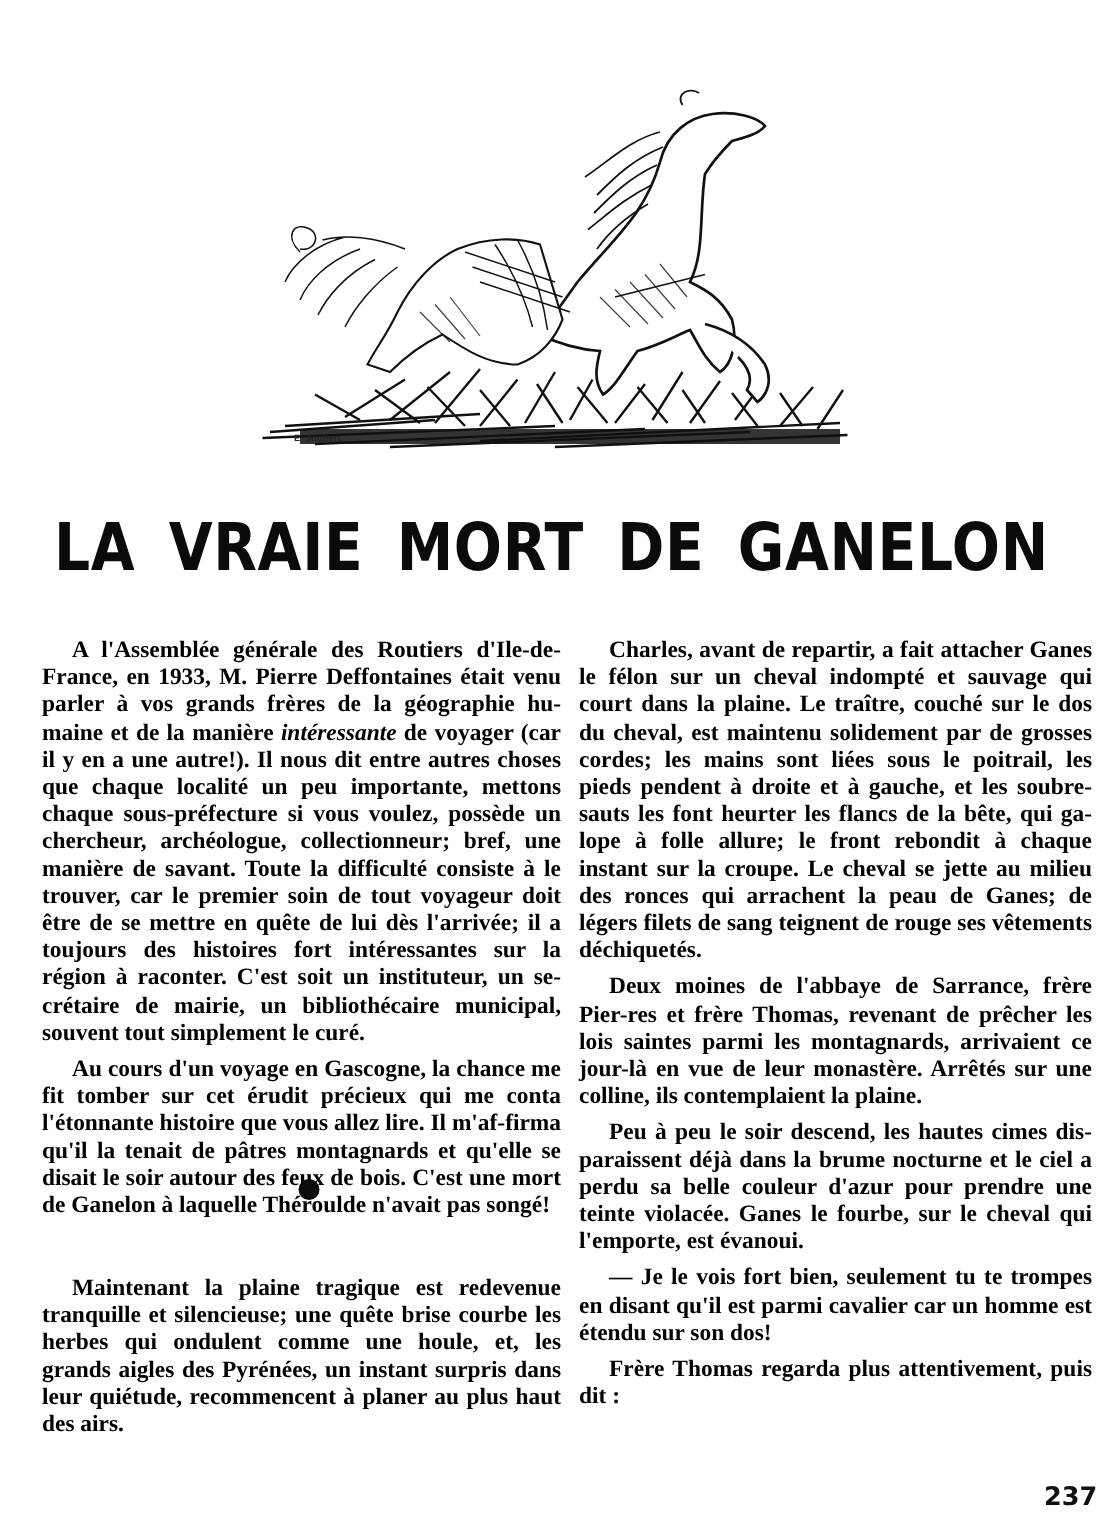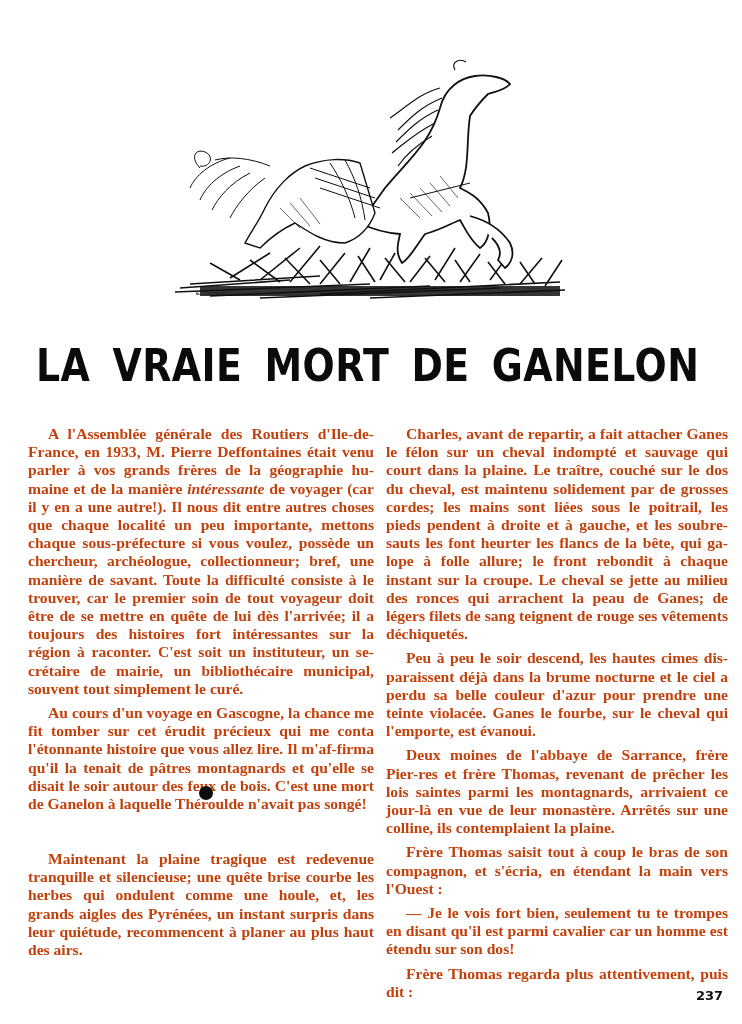--- a/index.html
+++ b/index.html
@@ -4,28 +4,28 @@
 <style>
   html, body { margin: 0; padding: 0; background: #ffffff; }
   body { width: 742px; height: 1024px; position: relative; overflow: hidden; color: #111; }
   .illustration { position: absolute; left: 170px; top: 48px; width: 400px; height: 258px; }
   .signature { position: absolute; left: 196px; top: 290px; font-family: "Liberation Sans", sans-serif; font-size: 6px; font-weight: bold; color: #222; letter-spacing: 0.2px; }
   .title { position: absolute; left: 36px; top: 342px; width: 690px; margin: 0;
            font-family: "DejaVu Sans", sans-serif; font-weight: bold; font-size: 44px;
            line-height: 48px; letter-spacing: 0.5px; color: #0b0b0b;
            transform: scaleX(0.86); transform-origin: left top; white-space: nowrap; word-spacing: 10px; }
   .col { position: absolute; font-family: "Liberation Serif", serif; font-weight: bold; font-size: 15.6px;
-         line-height: 18.2px; text-align: justify; color: #c2410c; }
+         line-height: 18.2px; text-align: justify; color: #000000; }
   .col p { margin: 0 0 6px 0; text-indent: 20px; hyphens: manual; }
   .col-left { left: 28px; top: 425px; width: 346px; }
   .col-left-2 { left: 28px; top: 850px; width: 346px; }
   .col-right { left: 386px; top: 425px; width: 342px; }
   em { font-style: italic; }
   .bullet { position: absolute; left: 199px; top: 786px; width: 14px; height: 14px; border-radius: 50%; background: #0d0d0d; }
-  .page-number { position: absolute; left: 696px; top: 988px; font-family: "DejaVu Sans", sans-serif; font-weight: bold; font-size: 13px; color: #111; }
+  .page-number { position: absolute; left: 696px; top: 988px; font-family: "DejaVu Sans", sans-serif; font-weight: bold; font-size: 17px; color: #111; }
 </style>
 </head>
 <body>
 
 <div class="illustration">
   <svg width="400" height="258" viewBox="0 0 400 258">
 
     <g stroke="#111" stroke-width="1.6" fill="none">
       <path d="M10 240 L120 232 M20 236 L150 228 M5 244 L200 236 M40 248 L260 238 M90 250 L330 240 M150 246 L390 234 M200 250 L395 242"></path>
       <path d="M60 230 L100 205 M90 232 L130 200 M120 234 L150 198 M150 236 L175 205 M180 234 L200 200 M210 232 L225 205 M240 234 L260 208 M265 232 L285 200 M290 234 L310 206 M320 232 L340 205 M350 236 L372 210 M375 238 L392 212"></path>
@@ -67,21 +67,20 @@
 </div>
 
 <div class="bullet"></div>
 
 <div class="col col-left-2">
   <p>Maintenant la plaine tragique est redevenue tranquille et silencieuse; une quête brise courbe les herbes qui ondulent comme une houle, et, les grands aigles des Pyrénées, un instant surpris dans leur quiétude, recommencent à planer au plus haut des airs.</p>
 </div>
 
 <div class="col col-right">
   <p>Charles, avant de repartir, a fait attacher Ganes le félon sur un cheval indompté et sauvage qui court dans la plaine. Le traître, couché sur le dos du cheval, est maintenu solidement par de grosses cordes; les mains sont liées sous le poitrail, les pieds pendent à droite et à gauche, et les soubre-sauts les font heurter les flancs de la bête, qui ga-lope à folle allure; le front rebondit à chaque instant sur la croupe. Le cheval se jette au milieu des ronces qui arrachent la peau de Ganes; de légers filets de sang teignent de rouge ses vêtements déchiquetés.</p>
+  <p>Deux moines de l'abbaye de Sarrance, frère Pier-res et frère Thomas, revenant de prêcher les lois saintes parmi les montagnards, arrivaient ce jour-là en vue de leur monastère. Arrêtés sur une colline, ils contemplaient la plaine.</p>
   <p>Peu à peu le soir descend, les hautes cimes dis-paraissent déjà dans la brume nocturne et le ciel a perdu sa belle couleur d'azur pour prendre une teinte violacée. Ganes le fourbe, sur le cheval qui l'emporte, est évanoui.</p>
-  <p>Deux moines de l'abbaye de Sarrance, frère Pier-res et frère Thomas, revenant de prêcher les lois saintes parmi les montagnards, arrivaient ce jour-là en vue de leur monastère. Arrêtés sur une colline, ils contemplaient la plaine.</p>
-  <p>Frère Thomas saisit tout à coup le bras de son compagnon, et s'écria, en étendant la main vers l'Ouest :</p>
   <p>— Je le vois fort bien, seulement tu te trompes en disant qu'il est parmi cavalier car un homme est étendu sur son dos!</p>
   <p>Frère Thomas regarda plus attentivement, puis dit :</p>
 
 </div>
 
 <div class="page-number">237</div>
 
 </body></html>

